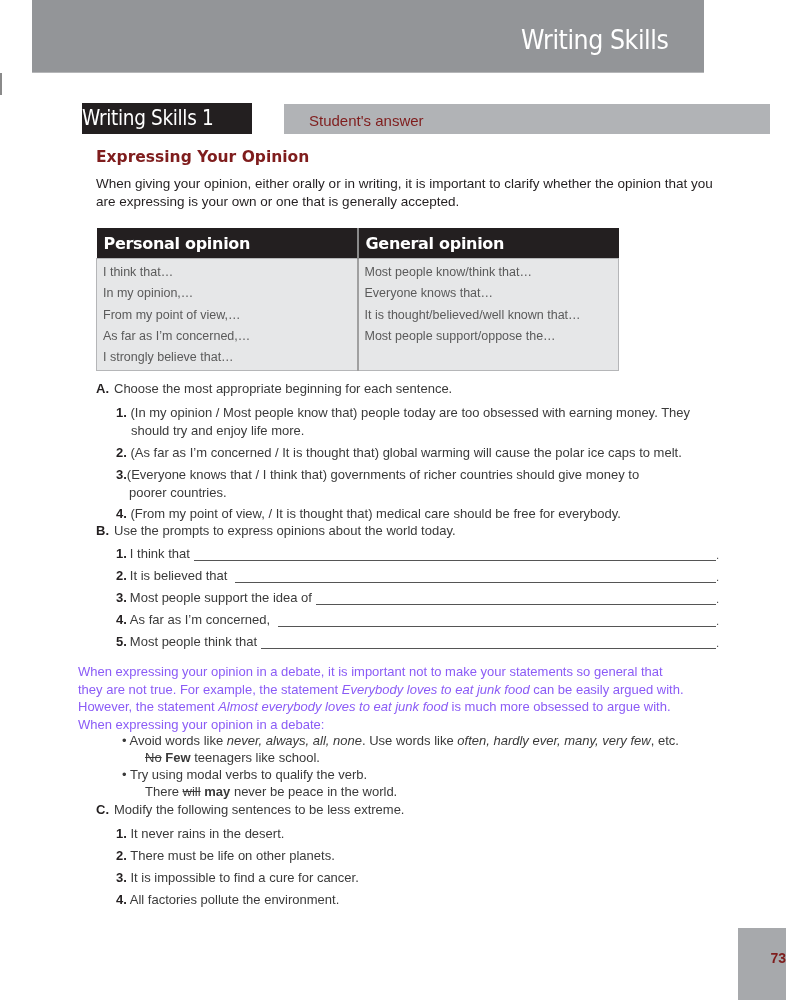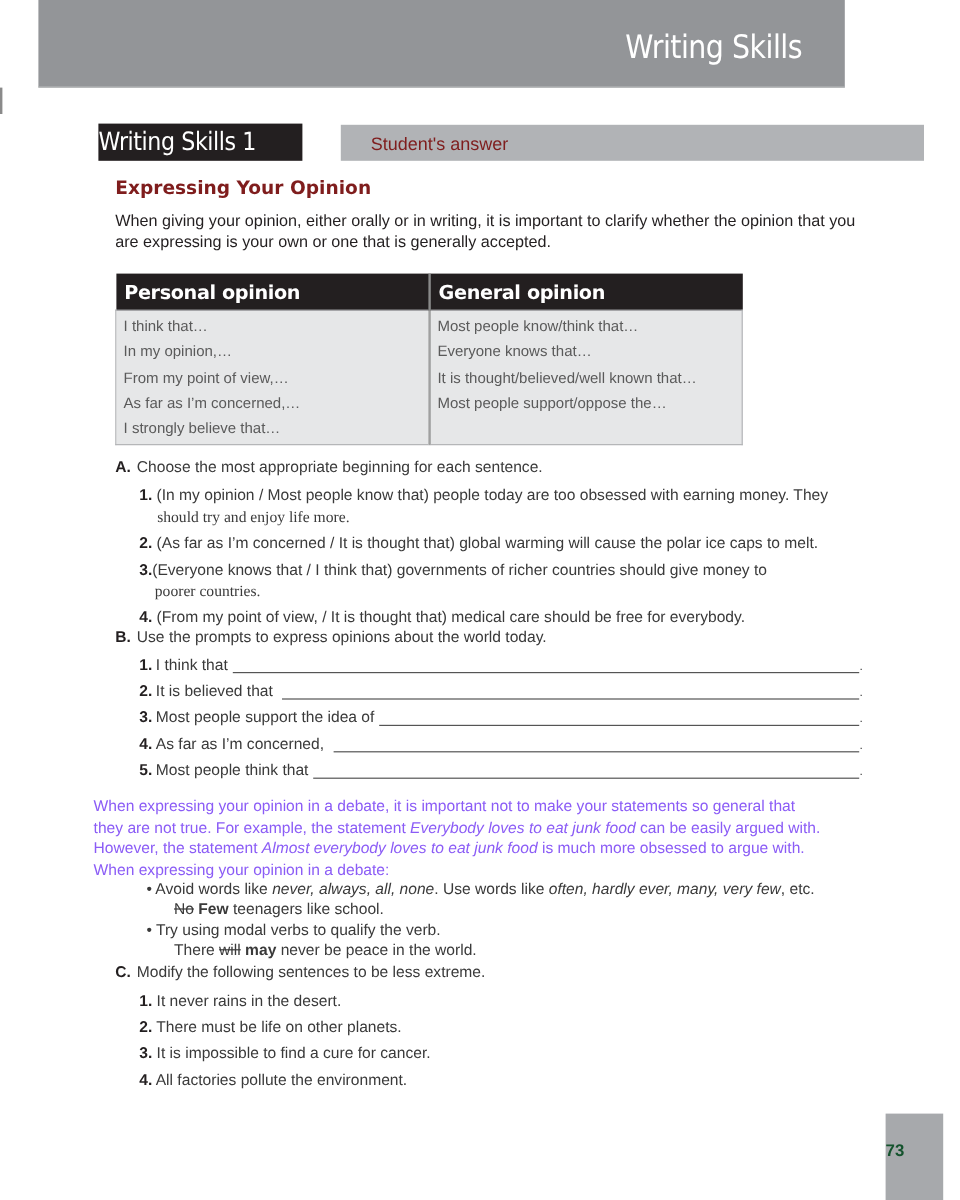--- a/index.html
+++ b/index.html
@@ -52,33 +52,33 @@
   .opinion-table td {
     background: #e6e7e8; vertical-align: top; padding: 3px 6px 2px 6px; color: #5a5a5a;
     border: 1px solid #b5b6b8; width: 50%;
   }
   .opinion-table td + td { border-left: 2px solid #a0a0a0; }
   .cell-line { height: 21.3px; line-height: 21.3px; white-space: nowrap; }
   .q-head { position: absolute; left: 96px; font-size: 13px; color: #3a3a3a; }
   .q-head b { color: #231f20; margin-right: 5px; }
   .q-item { position: absolute; left: 116px; font-size: 13px; color: #3a3a3a; line-height: 18px; }
   .q-item b { color: #231f20; }
-  .q-item .cont { display: block; padding-left: 15px; font-family: Liberation Serif, serif; }
+  .q-item .cont { display: block; padding-left: 15px; }
   .fill-row { position: absolute; left: 116px; width: 603px; font-size: 13px; display: flex; align-items: flex-end; color: #3a3a3a; }
   .fill-row b { color: #231f20; margin-right: 3px; }
   .fill-line { flex: 1; border-bottom: 1px solid #555; margin-left: 4px; height: 12px; }
   .fill-dot { font-size: 10px; }
   .para { position: absolute; left: 78px; width: 620px; font-size: 13px; line-height: 17.5px; color: #8b5cf6; }
   .bullet { position: absolute; left: 122px; font-size: 13px; color: #3a3a3a; }
   .example { position: absolute; left: 145px; font-size: 13px; color: #3a3a3a; }
   .strike { text-decoration: line-through; }
   .page-num-box {
     position: absolute; left: 738px; top: 928px; width: 48px; height: 72px;
-    background: #a7a9ac; color: #14532d; font-weight: bold; font-size: 14px;
-    text-align: left; line-height: 60px;
+    background: #a7a9ac; color: #7f1d1d; font-weight: bold; font-size: 14px;
+    text-align: right; line-height: 60px;
   }
 </style>
 </head>
 <body>
 
 <div class="top-band">
   <div class="top-title">Writing Skills</div>
 </div>
 <div class="left-tick"></div>
 

